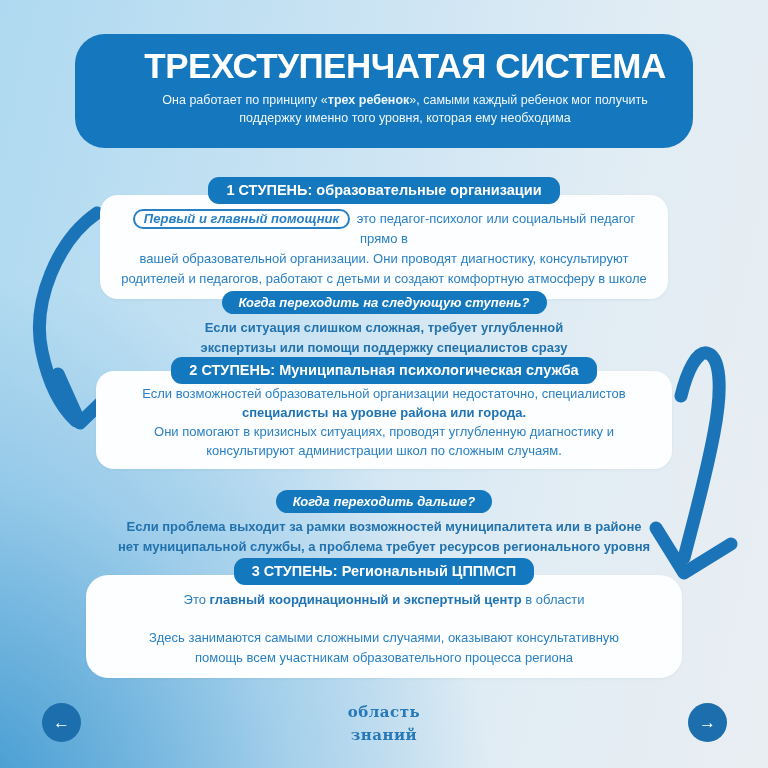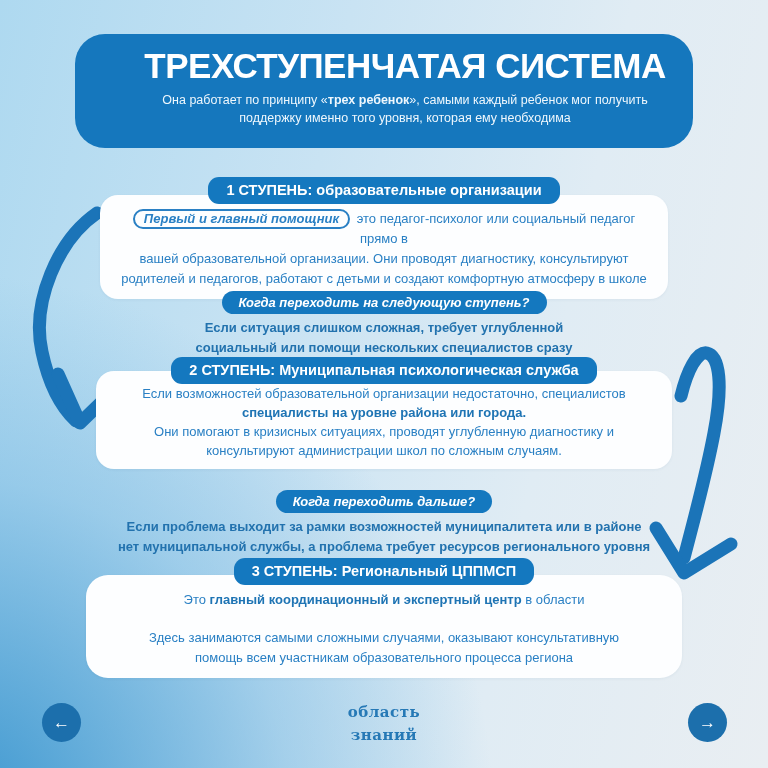--- a/index.html
+++ b/index.html
@@ -84,21 +84,21 @@
     <div class="step-pill"><span>1 СТУПЕНЬ: образовательные организации</span></div>
     <div class="card card1">
       <span class="ln"><span class="badge">Первый и главный помощник</span> <span>это педагог-психолог или социальный педагог прямо в</span></span>
       <span class="ln">вашей образовательной организации. Они проводят диагностику, консультируют</span>
       <span class="ln">родителей и педагогов, работают с детьми и создают комфортную атмосферу в школе</span>
     </div>
   </section>
 
   <section class="block" style="top:291px">
     <div class="q-pill"><span>Когда переходить на следующую ступень?</span></div>
-    <div class="q-text"><span>Если ситуация слишком сложная, требует углубленной</span><br><span>социальный или помощи нескольких специалистов сразу</span></div>
+    <div class="q-text"><span>Если ситуация слишком сложная, требует углубленной</span><br><span>экспертизы или помощи поддержку специалистов сразу</span></div>
   </section>
 
   <section class="block" style="top:357px">
     <div class="step-pill"><span>2 СТУПЕНЬ: Муниципальная психологическая служба</span></div>
     <div class="card card2">
       <span class="ln">Если возможностей образовательной организации недостаточно, специалистов</span>
       <b class="ln">специалисты на уровне района или города.</b>
       <span class="ln">Они помогают в кризисных ситуациях, проводят углубленную диагностику и</span>
       <span class="ln">консультируют администрации школ по сложным случаям.</span>
     </div>

